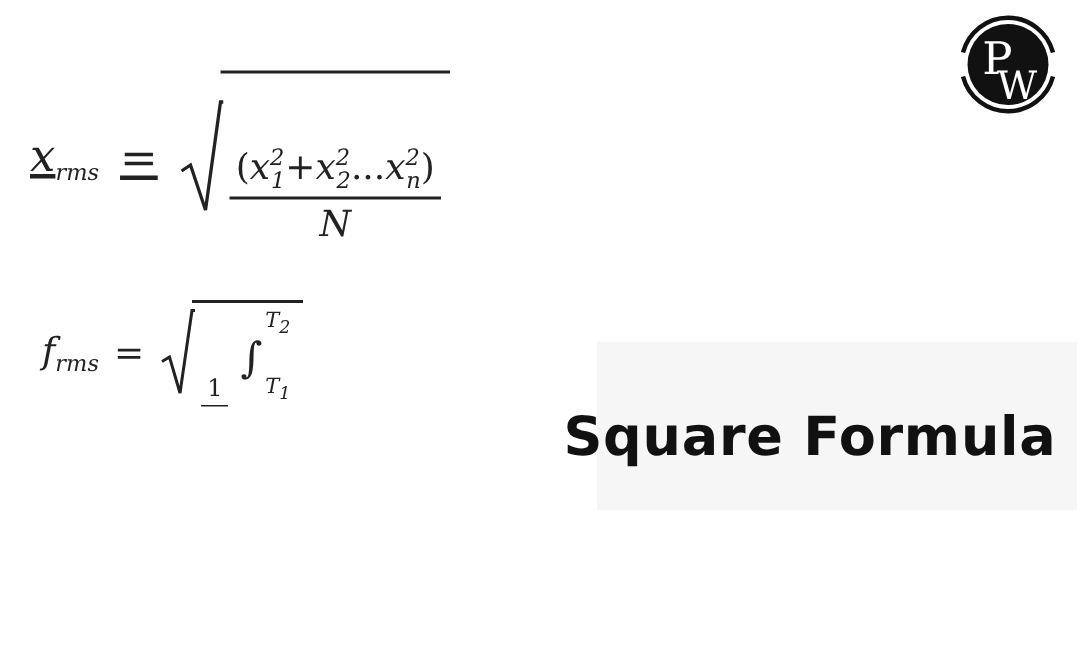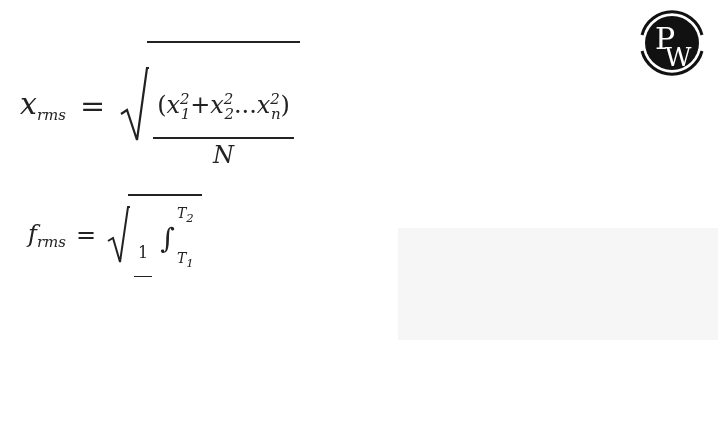--- a/index.html
+++ b/index.html
@@ -1,31 +1,31 @@
 <!DOCTYPE html>
 <html><head>
 <meta charset="utf-8">
 <style>
   html,body{margin:0;padding:0;}
   body{width:720px;height:431px;background:#ffffff;position:relative;overflow:hidden;font-family:"DejaVu Serif",serif;color:#1a1a1a;}
   .panel{position:absolute;left:398px;top:228px;width:320px;height:112px;background:#f6f6f6;}
   .logo{position:absolute;left:634px;top:5px;width:76px;height:76px;}
   .title{position:absolute;left:370px;top:268px;width:340px;text-align:center;font-family:"DejaVu Sans",sans-serif;font-weight:bold;font-size:36px;line-height:48px;color:#111;letter-spacing:0.5px;}
   .math{position:absolute;font-family:"DejaVu Serif",serif;font-style:italic;color:#222;}
-  .f1{left:20px;top:60px;height:90px;}
+  .f1{left:20px;top:60px;height:90px;text-decoration:underline;}
   .f2{left:28px;top:200px;height:70px;}
   .row{display:flex;align-items:center;}
   .lhs{font-size:30px;}
   .lhs sub{font-size:20px;vertical-align:-6px;}
   .eq{font-style:normal;font-size:30px;margin:0 14px;}
   .rad{position:relative;display:flex;align-items:center;}
   .rad svg{display:block;}
   .radbody{border-top:2px solid #222;padding:4px 6px 0 6px;margin-left:-2px;}
   .frac{display:inline-flex;flex-direction:column;align-items:center;vertical-align:middle;}
-  .frac .num{border-bottom:2px solid #222;padding:0 4px 14px 4px;white-space:nowrap;margin-top:43px;}
+  .frac .num{border-bottom:2px solid #222;padding:0 4px 2px 4px;white-space:nowrap;margin-top:43px;}
   .frac .den{padding-top:2px;}
   .f1 .frac{font-size:24px;}
   .f1 sup{font-size:15px;}
   .f1 sub{font-size:15px;}
   .f2 .lhs{font-size:24px;}
   .f2 .lhs sub{font-size:15px;vertical-align:-5px;}
   .f2 .eq{font-size:24px;margin:0 10px;}
   .f2 .small{font-size:16px;}
   .f2 .small .num{border-bottom:1.5px solid #222;}
   .f2 .integ{font-size:28px;font-style:normal;margin:0 2px 0 8px;}
@@ -79,13 +79,14 @@
       <span class="integ">∫</span>
       <span class="limits">
         <span><span>T</span><sub>2</sub></span>
         <span style="margin-top:24px"><span>T</span><sub>1</sub></span>
       </span>
     </span>
   </span>
 </div>
 
 <div class="title">
+  <div>Square Formula</div>
 </div>
 
 </body></html>

